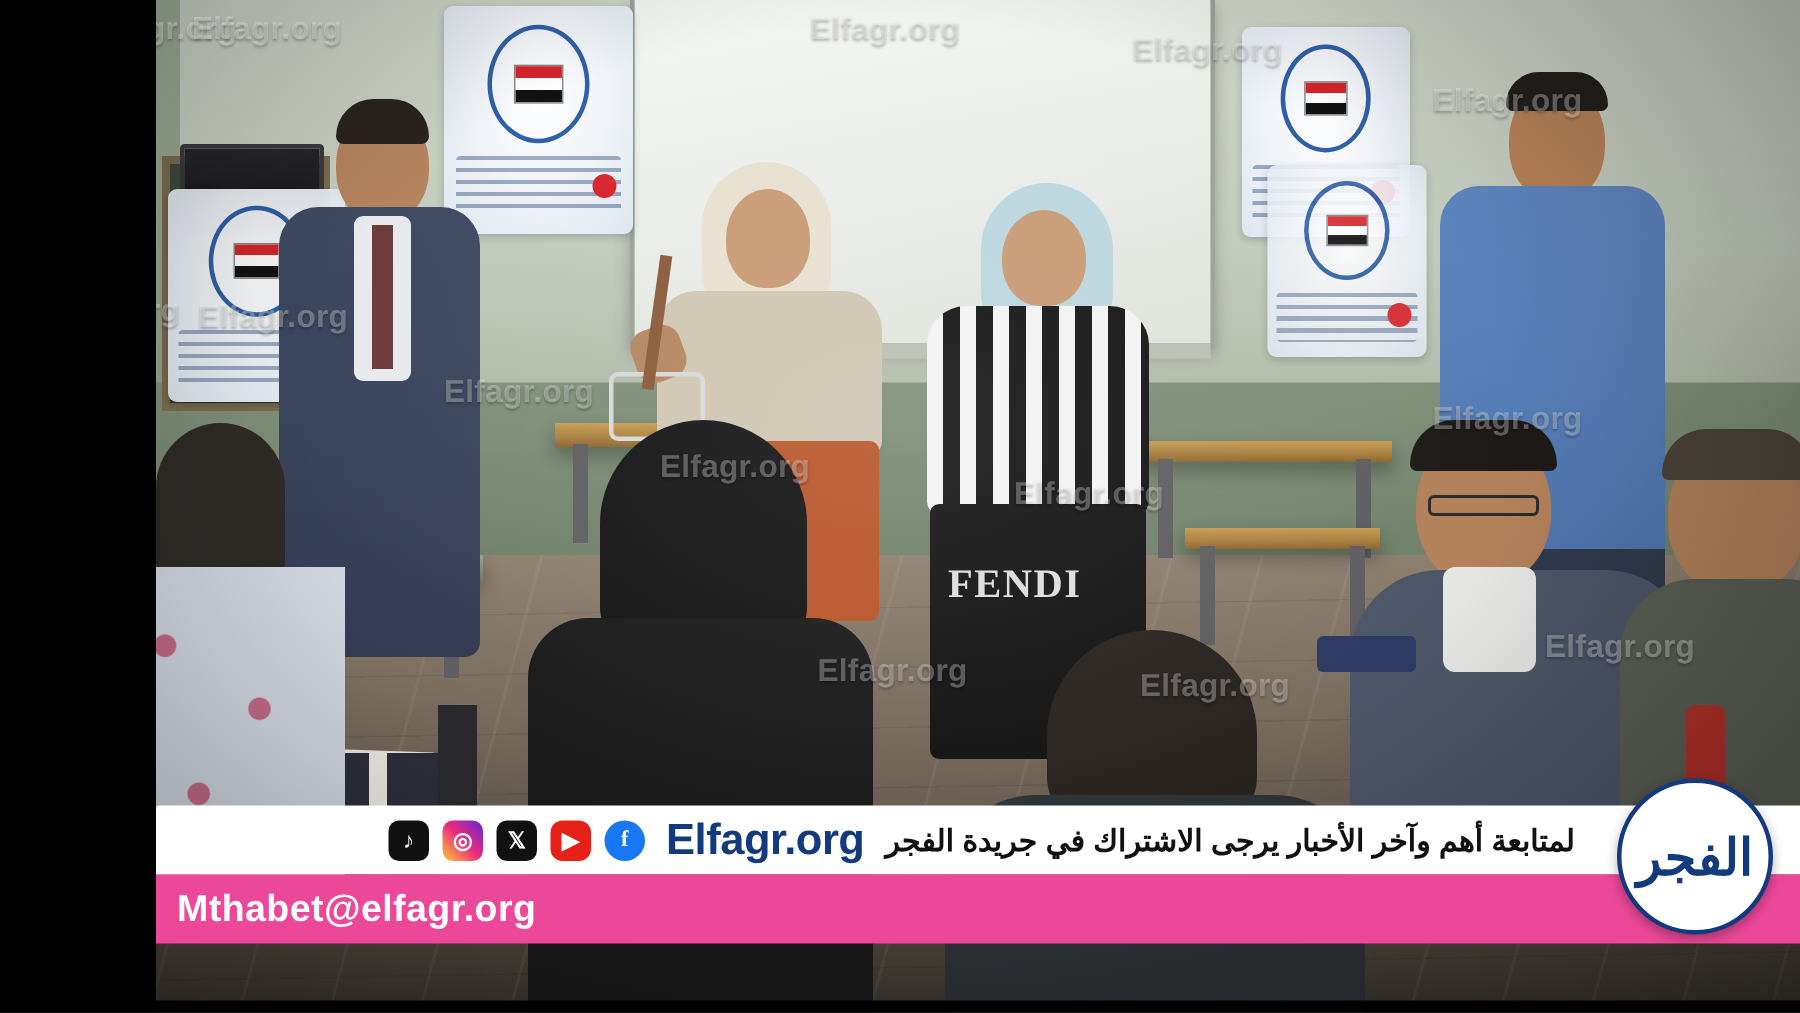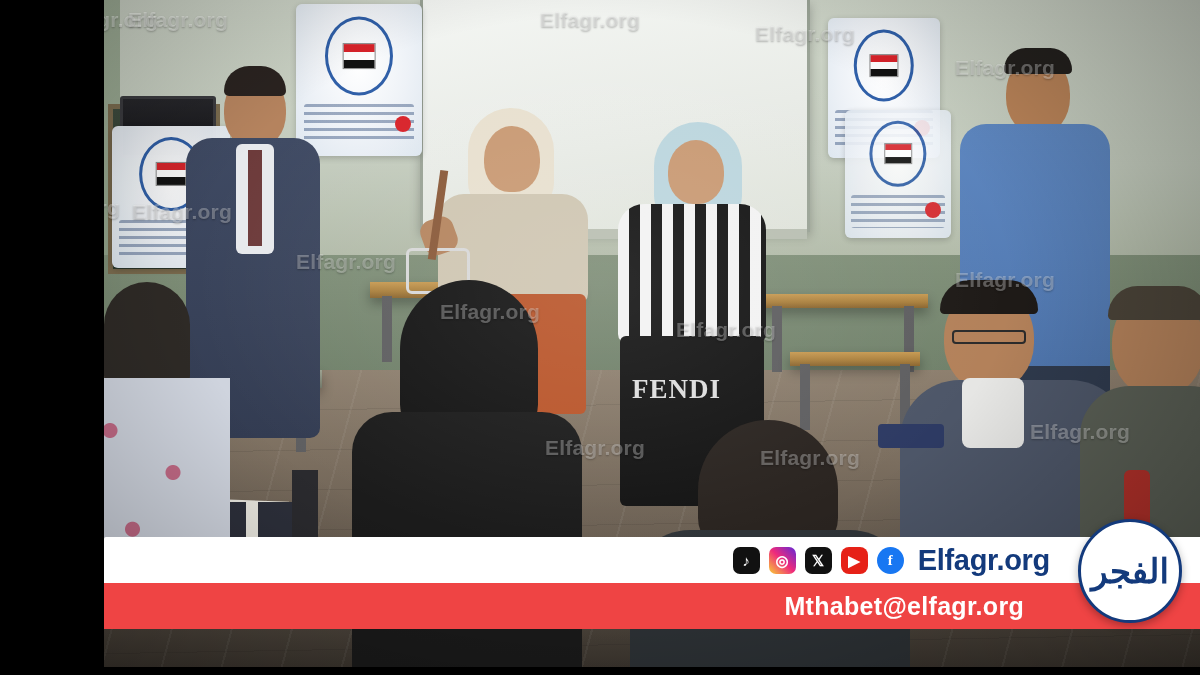--- a/index.html
+++ b/index.html
@@ -156,22 +156,21 @@
     padding-right: 150px;
   }
   .row-top {
     background: #ffffff;
     justify-content: flex-end;
     gap: 14px;
     padding-left: 14px;
     border-top-left-radius: 2px;
   }
   .row-bottom {
-    background: #ef4444;
-    justify-content: flex-end;
+    background: #ec4899;
     padding-left: 14px;
   }
   .row-top .arabic {
     direction: rtl;
     color: #111;
     font-size: 20px;
     font-weight: 700;
     white-space: nowrap;
   }
   .brand {
@@ -400,20 +399,21 @@
 
     <div class="banner-row row-top">
       <div class="social">
         <div class="si si-tiktok">♪</div>
         <div class="si si-instagram">◎</div>
         <div class="si si-x">𝕏</div>
         <div class="si si-youtube">▶</div>
         <div class="si si-facebook">f</div>
       </div>
       <div class="brand">Elfagr.org</div>
+      <div class="arabic">لمتابعة أهم وآخر الأخبار يرجى الاشتراك في جريدة الفجر</div>
     </div>
 
     <div class="banner-row row-bottom">
       <div class="email">Mthabet@elfagr.org</div>
     </div>
 
     <div class="logo-badge">
       <div class="logo-text">الفجر</div>
     </div>
   </div>

